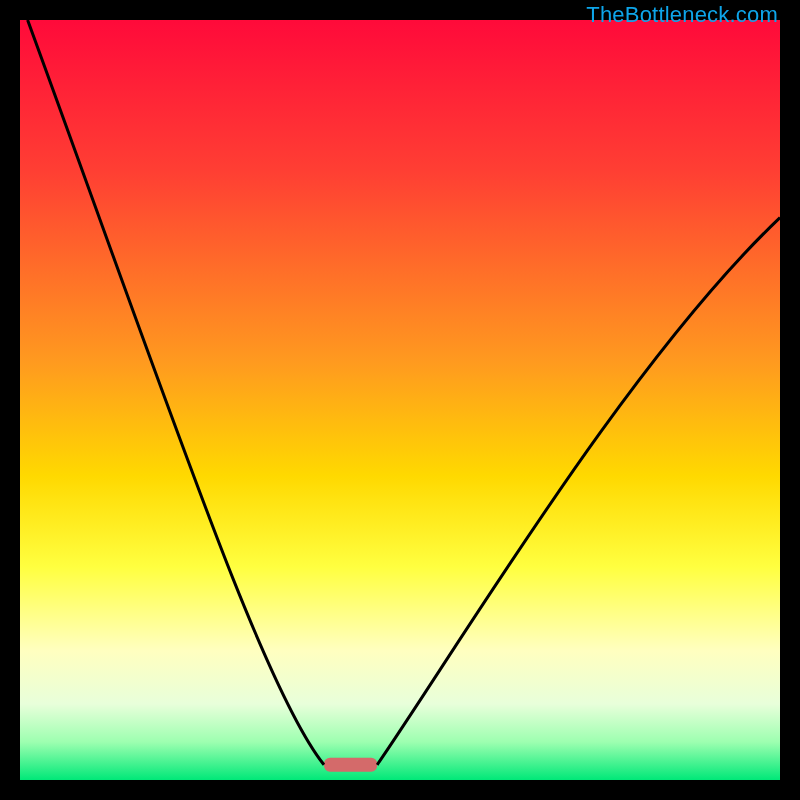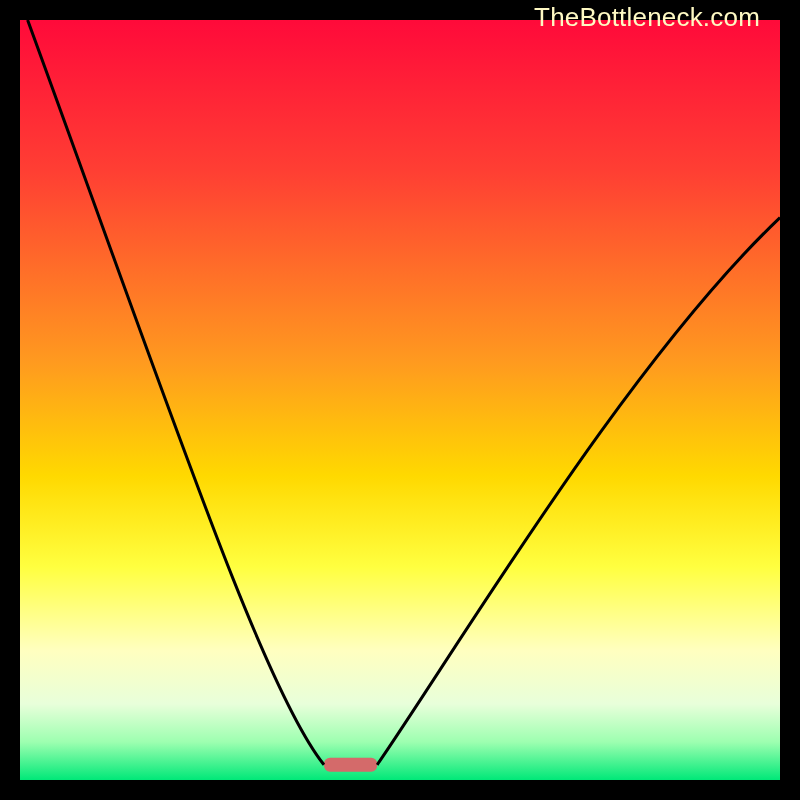--- a/index.html
+++ b/index.html
@@ -22,23 +22,23 @@
   .plot {
     position: absolute;
     left: 0;
     top: 0;
     width: 760px;
     height: 760px;
   }
   .watermark {
     position: absolute;
     top: 2px;
-    right: 40px;
-    color: #fef9c3;
-    font-size: 26px;
+    right: 22px;
+    color: #0ea5e9;
+    font-size: 22px;
     font-weight: 500;
     letter-spacing: 0.2px;
   }
   svg { display: block; }
 </style>
 </head>
 <body>
 
 <div class="frame">
   <svg class="plot" viewBox="0 0 760 760">

